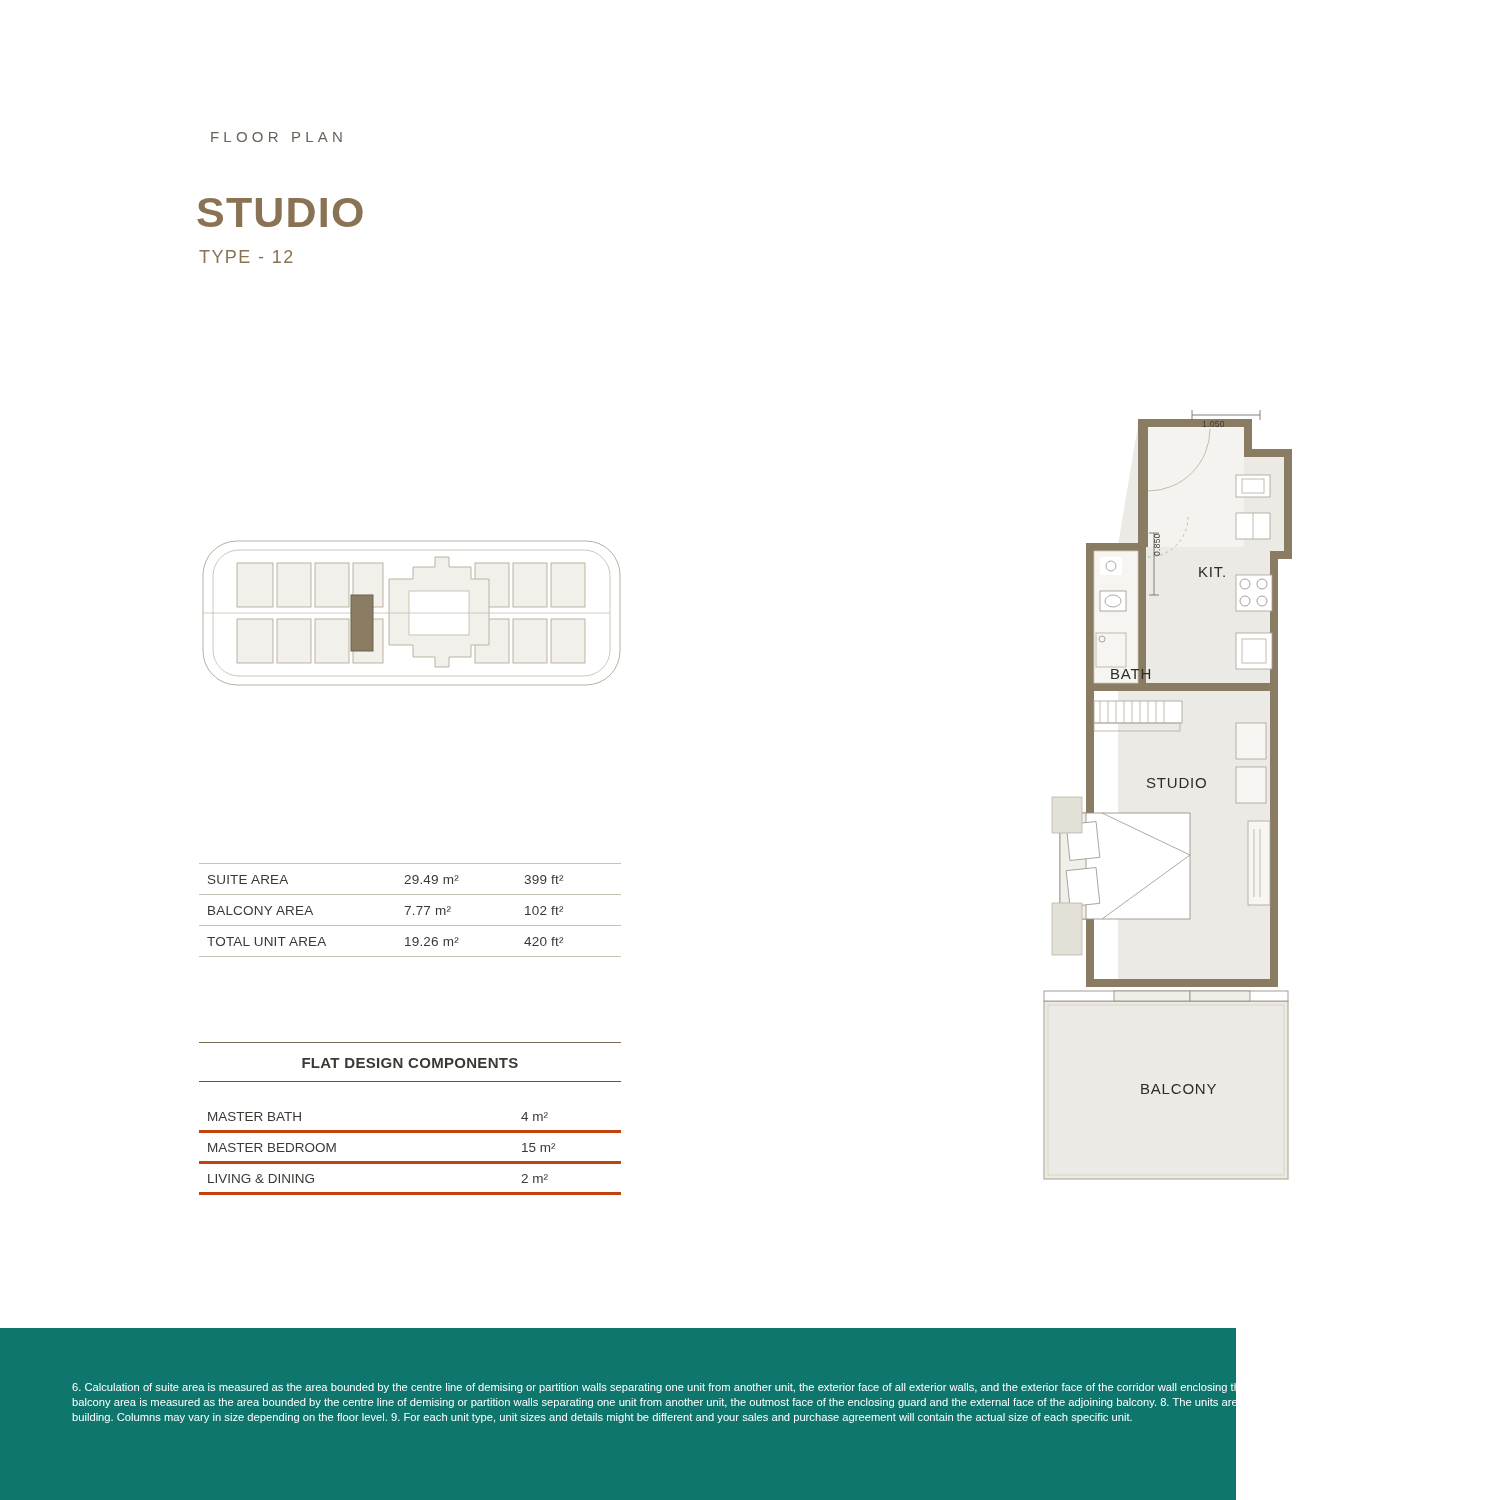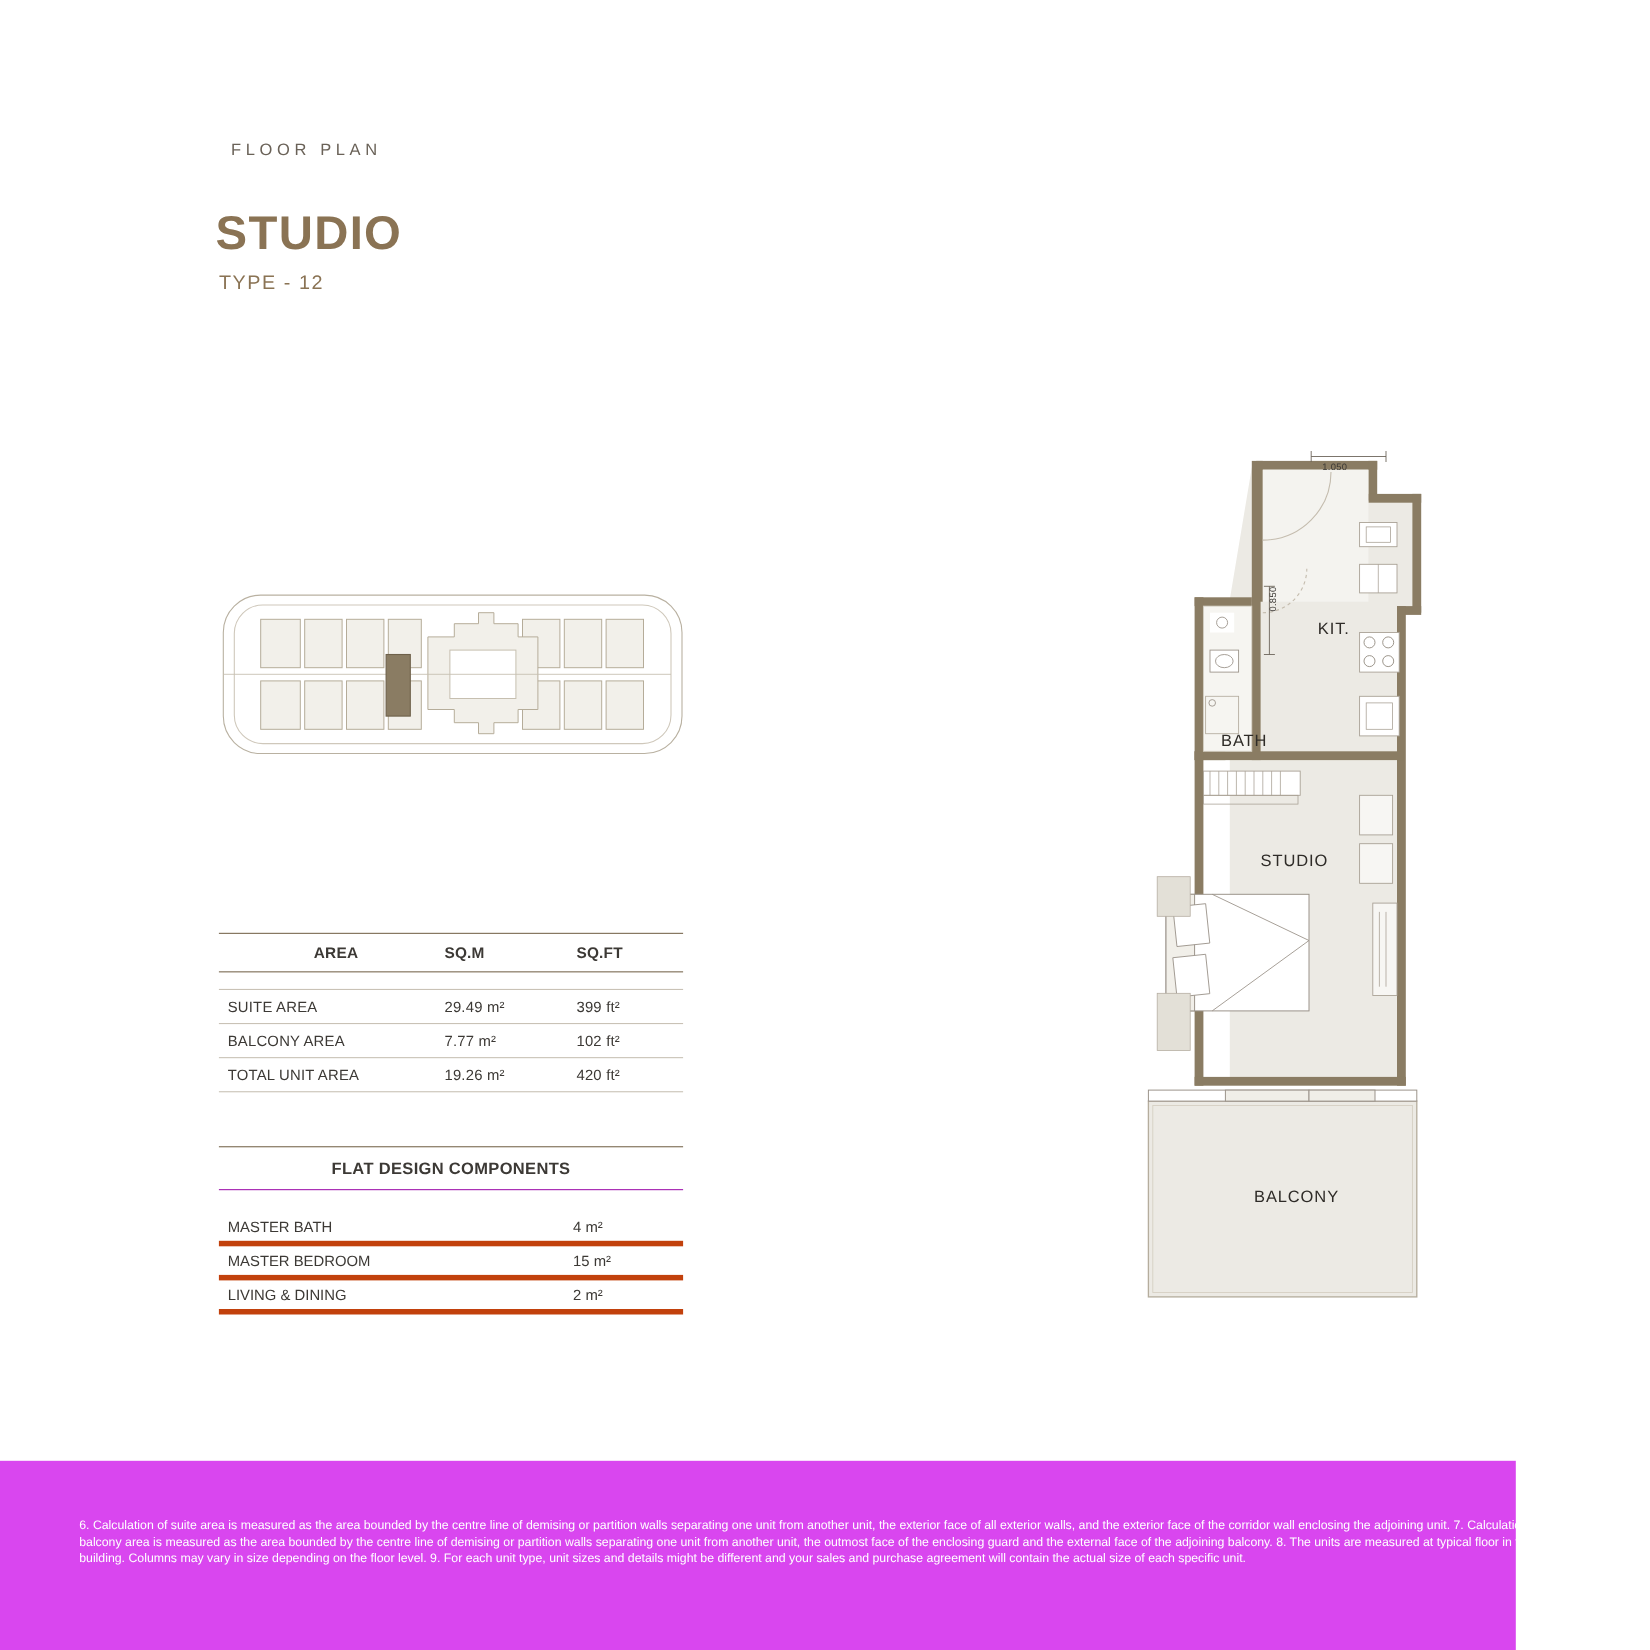--- a/index.html
+++ b/index.html
@@ -97,21 +97,21 @@
     font-weight: 700;
     font-size: 15px;
     letter-spacing: 0.3px;
     border-top: 1px solid #7a6a52;
     border-bottom: 1px solid #a21caf;
   }
   .comp-row {
     display: flex;
     align-items: center;
     height: 31px;
-    border-bottom: 5px solid #c2410c;
+    border-bottom: 3px solid #c2410c;
     font-size: 13.5px;
   }
   .comp-row .c-name { flex: 1 1 auto; padding-left: 8px; }
   .comp-row .c-val  { flex: 0 0 100px; text-align: left; }
   .gap-row { height: 20px; }
 
   
   .plan {
     position: absolute;
     left: 1030px; top: 405px;
@@ -141,23 +141,23 @@
   .dim-side {
     left: 1152px; top: 556px;
     transform: rotate(-90deg);
     transform-origin: left top;
   }
 
   
   .footer {
     position: absolute;
     left: 0; bottom: 0;
-    width: 1378px;
+    width: 1236px;
     height: 172px;
-    background: #d946ef;
+    background: #0f766e;
   }
   .footer p {
     position: absolute;
     left: 72px; top: 52px;
     width: 1360px;
     margin: 0;
     font-size: 11.2px;
     line-height: 15px;
     color: #ffffff;
   }
@@ -204,25 +204,20 @@
       <g stroke="#c6bfb0" stroke-width="0.8">
         <line x1="14" y1="80" x2="411" y2="80"></line>
         <line x1="4" y1="80" x2="14" y2="80"></line>
       </g>
 
       <rect x="152" y="62" width="22" height="56" fill="#8a7c63" stroke="#6e614b" stroke-width="1"></rect>
     </svg>
   </div>
 
   <div class="table areas">
-    <div class="trow head">
-      <div class="c-label">AREA</div>
-      <div class="c-sqm">SQ.M</div>
-      <div class="c-sqft">SQ.FT</div>
-    </div>
     <div class="trow spacer"></div>
     <div class="trow">
       <div class="c-label">SUITE AREA</div>
       <div class="c-sqm">29.49 m²</div>
       <div class="c-sqft">399 ft²</div>
     </div>
     <div class="trow">
       <div class="c-label">BALCONY AREA</div>
       <div class="c-sqm">7.77 m²</div>
       <div class="c-sqft">102 ft²</div>

